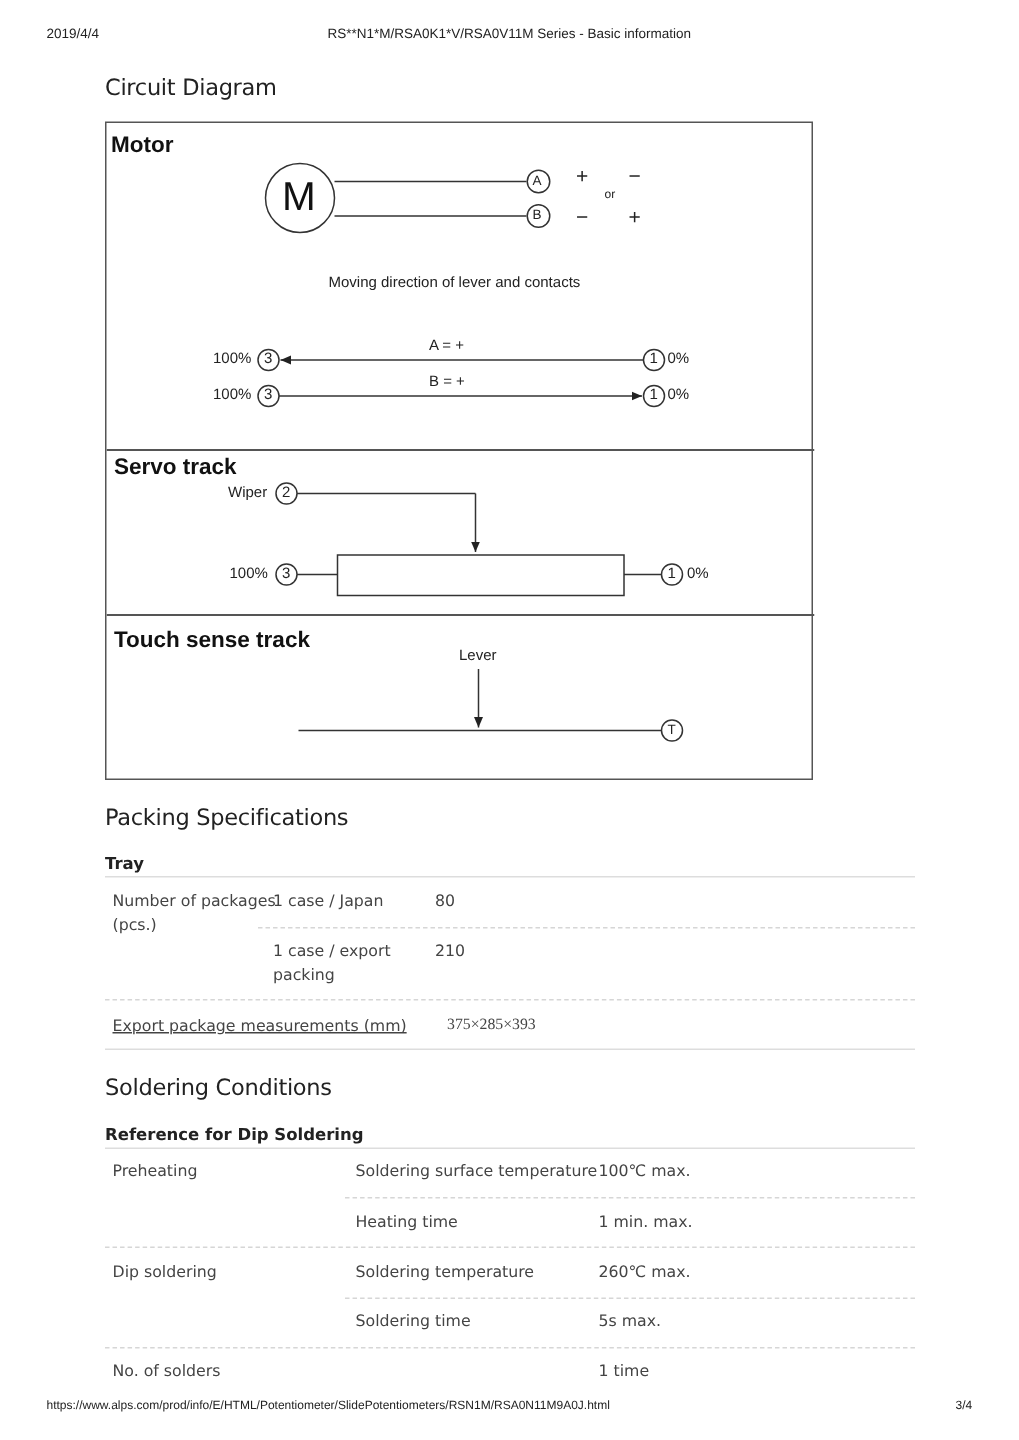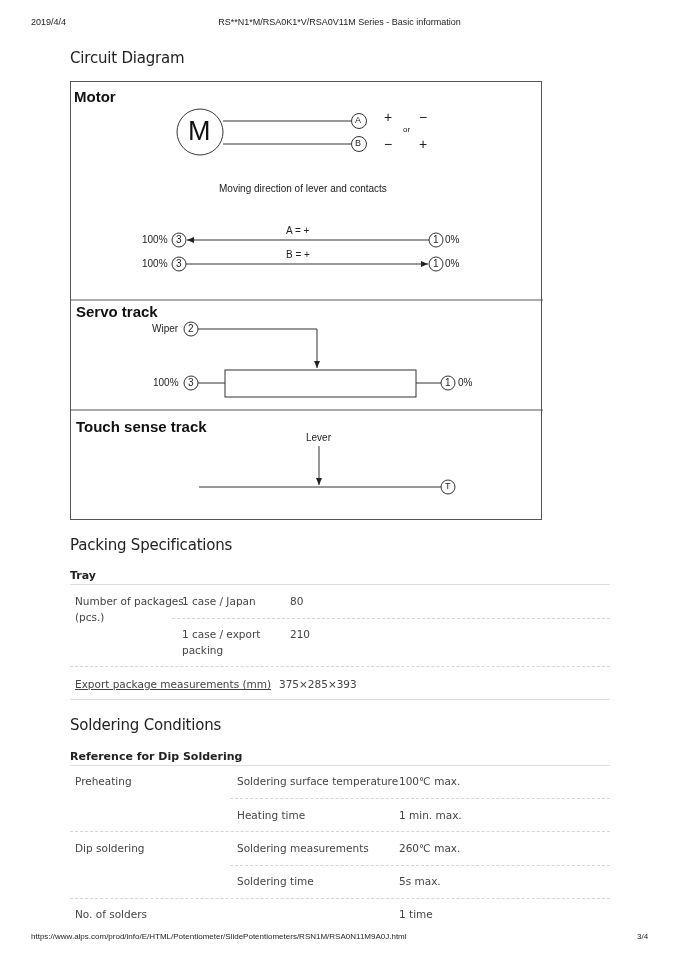--- a/index.html
+++ b/index.html
@@ -108,38 +108,38 @@
 
 <div>
   <div class="cell" style="left:75px; top:593px; width:110px;">Number of packages (pcs.)</div>
   <div class="cell" style="left:182px; top:593px; width:100px;">1 case / Japan</div>
   <div class="cell" style="left:290px; top:593px;">80</div>
   <div class="dots" style="left:172px; width:438px; top:618px;"></div>
   <div class="cell" style="left:182px; top:626px; width:90px;">1 case / export packing</div>
   <div class="cell" style="left:290px; top:626px;">210</div>
   <div class="dots" style="left:70px; width:540px; top:666px;"></div>
   <div class="cell" style="left:75px; top:676px; width:200px;text-decoration:underline;">Export package measurements (mm)</div>
-  <div class="cell" style="left:279px; top:676px;">375×285×393</div>
+  <div class="cell" style="left:298px; top:676px;font-family:Liberation Serif, serif;">375×285×393</div>
   <div class="rule" style="top:699px;"></div>
 </div>
 
 <h2 class="h2" style="top:716px;">Soldering Conditions</h2>
 <div class="sub" style="top:750px;">Reference for Dip Soldering</div>
 <div class="rule" style="top:765px;"></div>
 
 <div>
   <div class="cell" style="left:75px; top:773px;">Preheating</div>
   <div class="cell" style="left:237px; top:773px;">Soldering surface temperature</div>
   <div class="cell" style="left:399px; top:773px;">100℃ max.</div>
   <div class="dots" style="left:230px; width:380px; top:798px;"></div>
   <div class="cell" style="left:237px; top:807px;">Heating time</div>
   <div class="cell" style="left:399px; top:807px;">1 min. max.</div>
   <div class="dots" style="left:70px; width:540px; top:831px;"></div>
   <div class="cell" style="left:75px; top:840px;">Dip soldering</div>
-  <div class="cell" style="left:237px; top:840px;">Soldering measurements</div>
+  <div class="cell" style="left:237px; top:840px;">Soldering temperature</div>
   <div class="cell" style="left:399px; top:840px;">260℃ max.</div>
   <div class="dots" style="left:230px; width:380px; top:865px;"></div>
   <div class="cell" style="left:237px; top:873px;">Soldering time</div>
   <div class="cell" style="left:399px; top:873px;">5s max.</div>
   <div class="dots" style="left:70px; width:540px; top:898px;"></div>
   <div class="cell" style="left:75px; top:906px;">No. of solders</div>
   <div class="cell" style="left:399px; top:906px;">1 time</div>
 </div>
 
 <div class="ftr ftr-url">https://www.alps.com/prod/info/E/HTML/Potentiometer/SlidePotentiometers/RSN1M/RSA0N11M9A0J.html</div>

